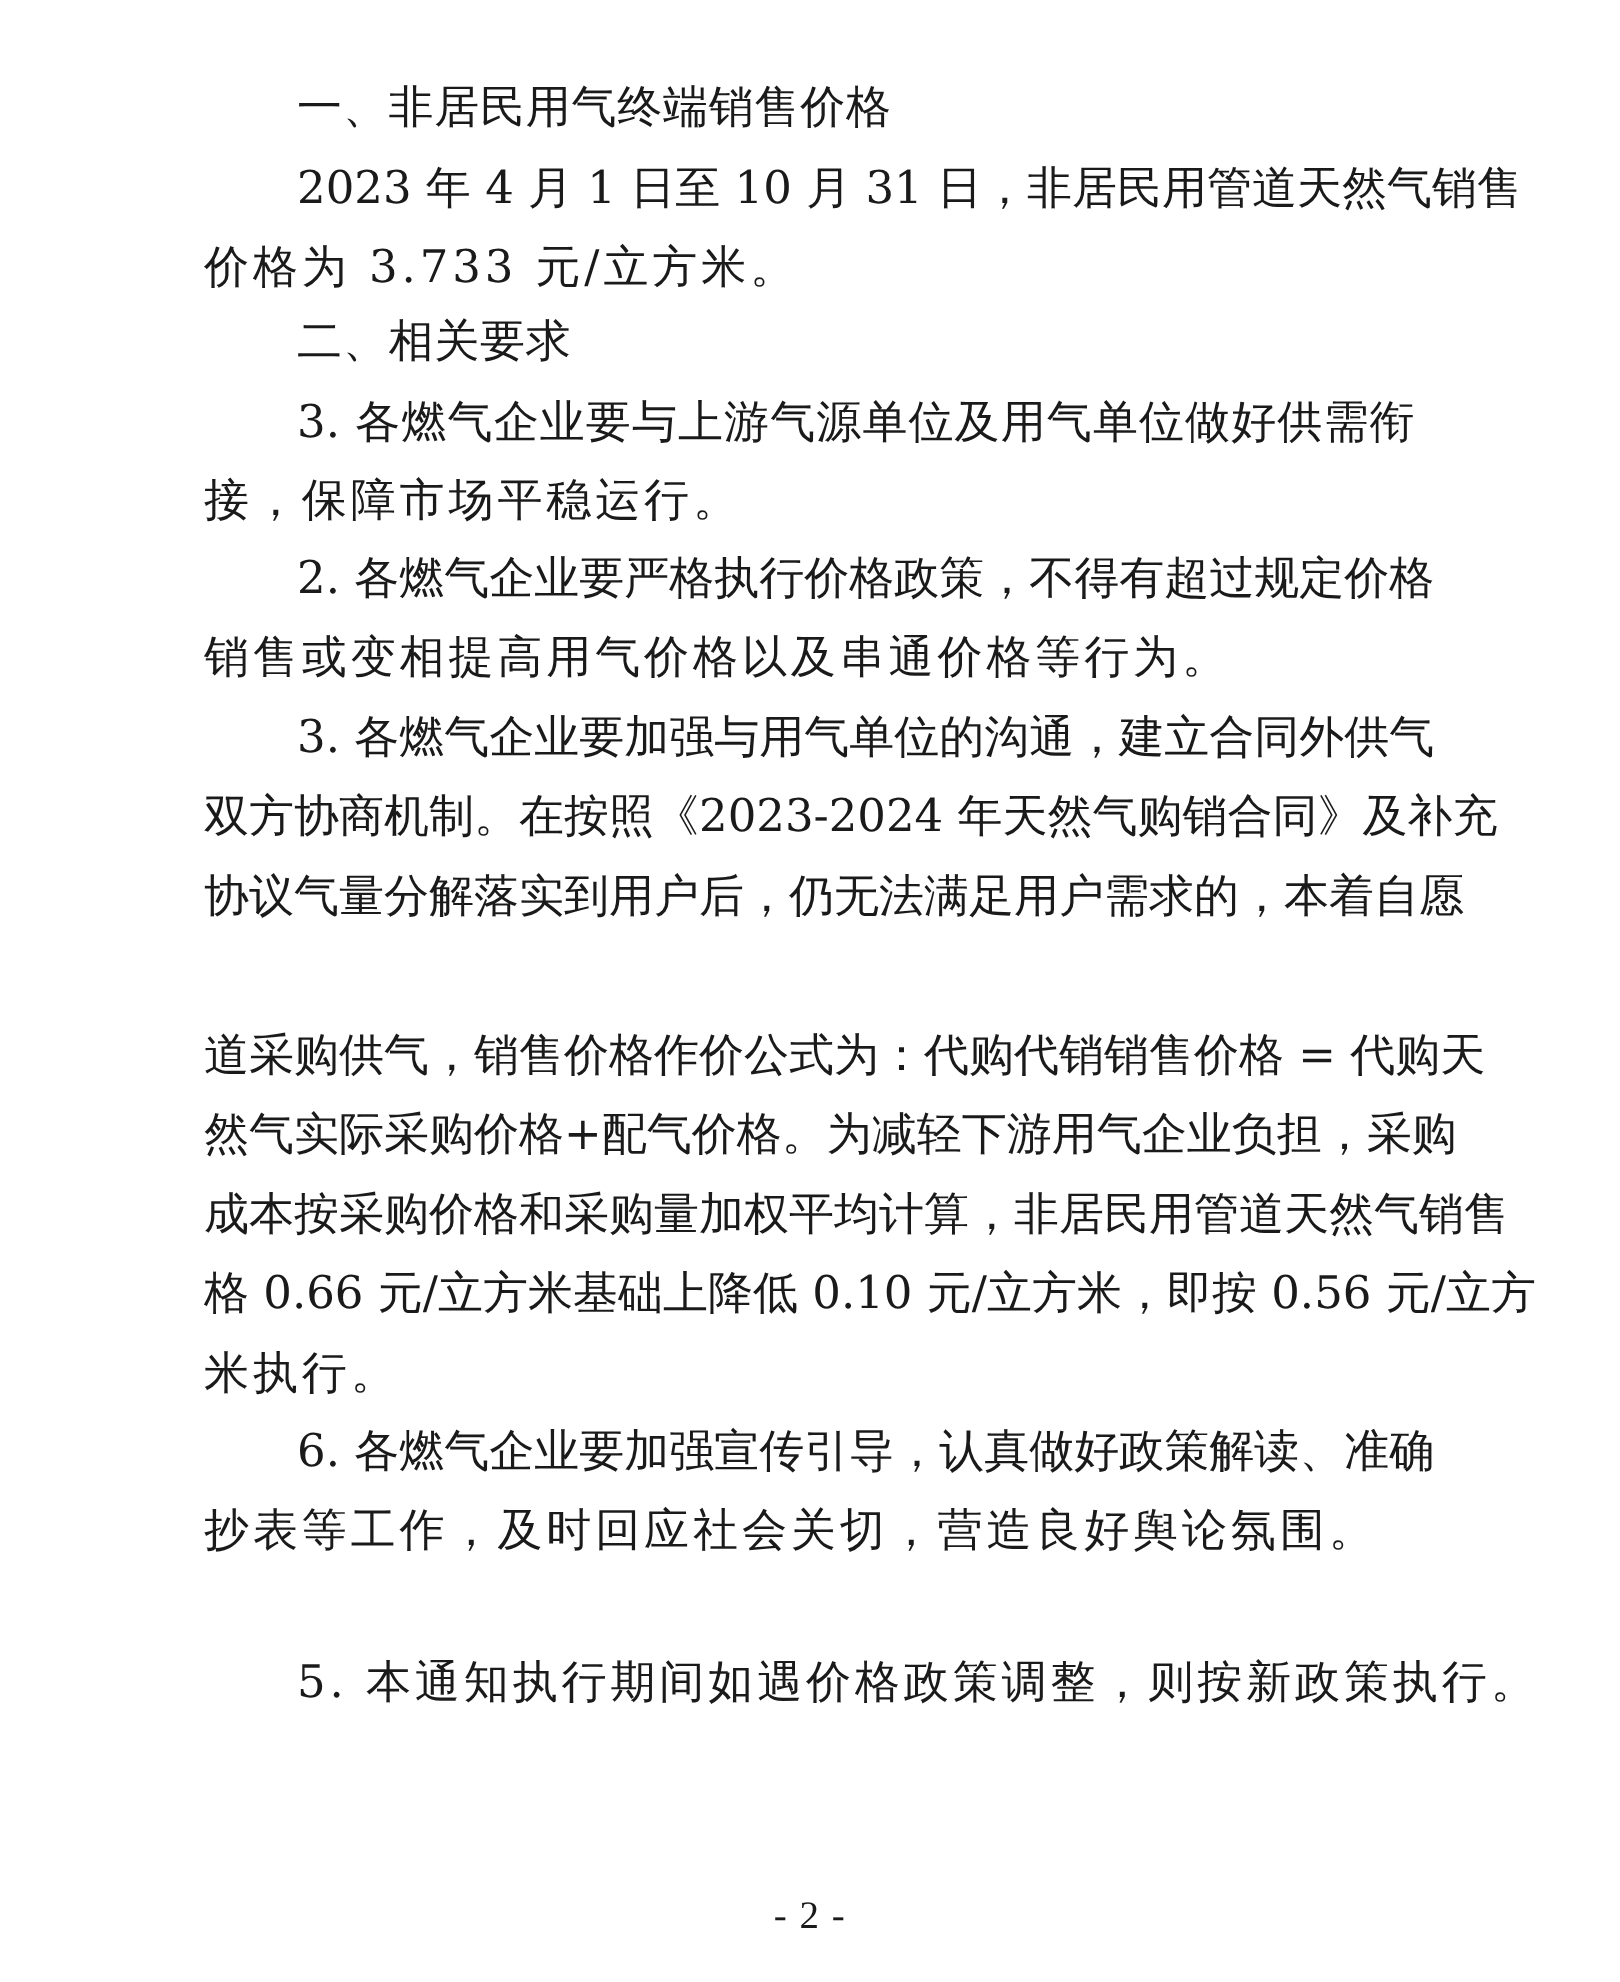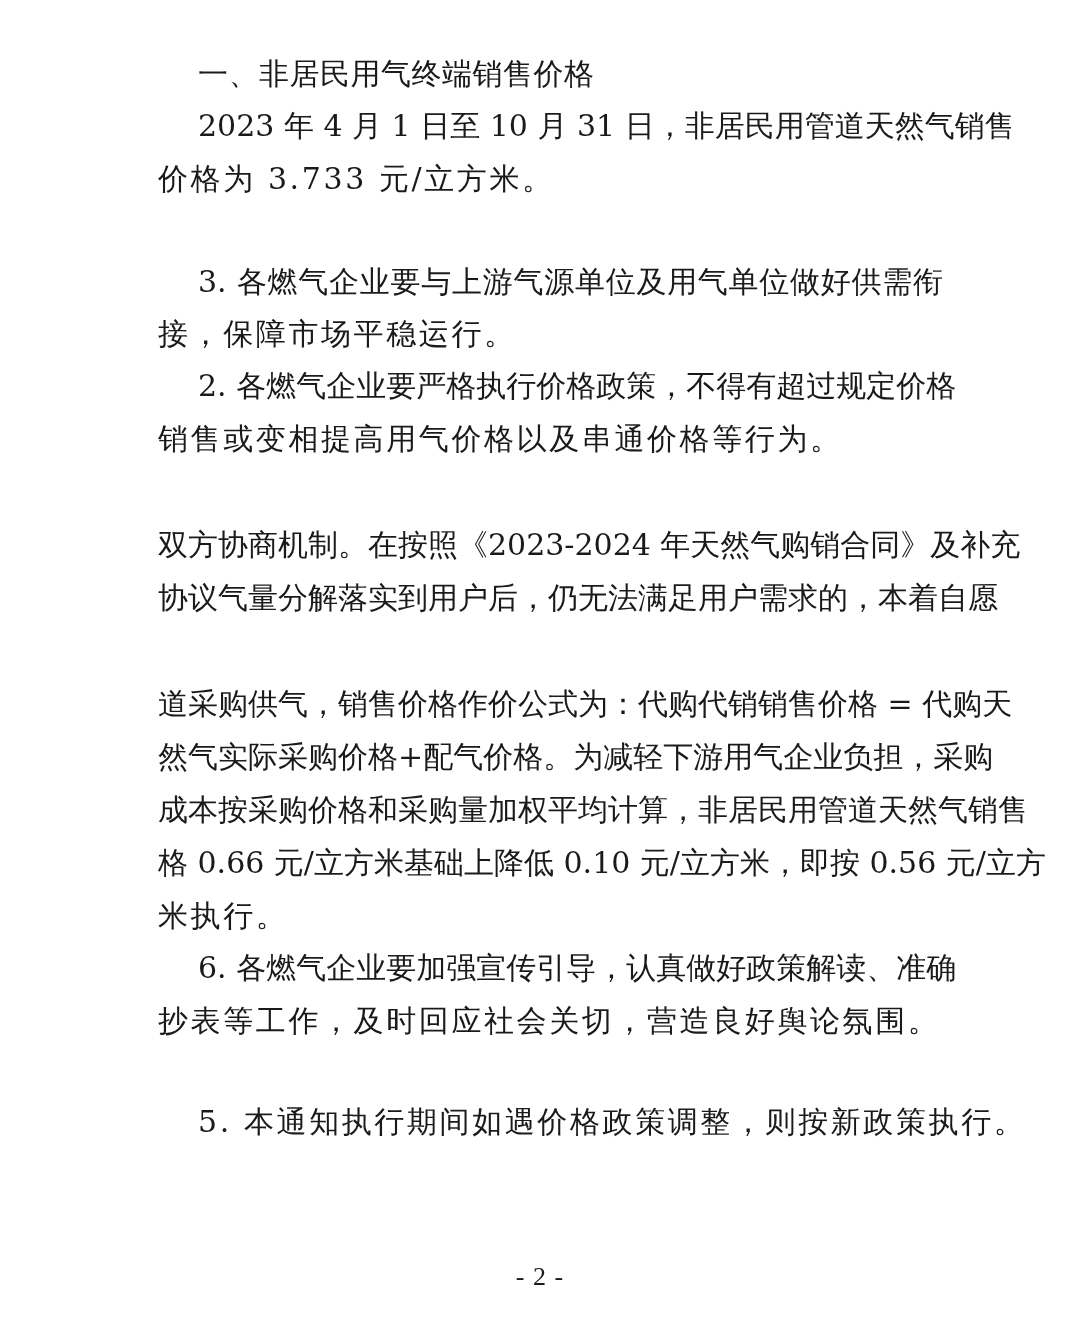--- a/index.html
+++ b/index.html
@@ -17,30 +17,30 @@
     }
     .page {
       position: absolute;
       left: 0;
       top: 0;
       width: 1080px;
       height: 1321px;
     }
     .line {
       position: absolute;
-      left: 158px;
+      left: 136px;
       width: 800px;
       font-size: 30px;
       line-height: 36px;
       white-space: nowrap;
       letter-spacing: 2.6px;
     }
     .indent { left: 198px; width: 745px; }
     .heading {
-      font-family: Liberation Sans, sans-serif;
+      font-family: Liberation Mono, monospace;
       font-weight: normal;
       letter-spacing: 0.5px;
     }
     .justify {
       text-align: justify;
       text-align-last: justify;
       letter-spacing: 0;
     }
     .page-number {
       position: absolute;
@@ -56,27 +56,29 @@
   </style>
 </head>
 <body>
 
 <div class="page">
 
   <div class="line indent heading" style="top:56px;">一、非居民用气终端销售价格</div>
   <div class="line indent justify" style="top:108px;">2023 年 4 月 1 日至 10 月 31 日，非居民用管道天然气销售</div>
   <div class="line" style="top:161px;">价格为 3.733 元/立方米。</div>
 
+  <div class="line indent heading" style="top:212px;">二、相关要求</div>
 
   <div class="line indent justify" style="top:264px;">3. 各燃气企业要与上游气源单位及用气单位做好供需衔</div>
   <div class="line" style="top:316px;">接，保障市场平稳运行。</div>
 
   <div class="line indent justify" style="top:368px;">2. 各燃气企业要严格执行价格政策，不得有超过规定价格</div>
   <div class="line" style="top:421px;">销售或变相提高用气价格以及串通价格等行为。</div>
 
+  <div class="line indent justify" style="top:474px;">3. 各燃气企业要加强与用气单位的沟通，建立合同外供气</div>
   <div class="line justify" style="top:527px;">双方协商机制。在按照《2023-2024 年天然气购销合同》及补充</div>
   <div class="line justify" style="top:580px;">协议气量分解落实到用户后，仍无法满足用户需求的，本着自愿</div>
   <div class="line justify" style="top:686px;">道采购供气，销售价格作价公式为：代购代销销售价格 = 代购天</div>
   <div class="line justify" style="top:739px;">然气实际采购价格+配气价格。为减轻下游用气企业负担，采购</div>
   <div class="line justify" style="top:792px;">成本按采购价格和采购量加权平均计算，非居民用管道天然气销售</div>
   <div class="line justify" style="top:845px;">格 0.66 元/立方米基础上降低 0.10 元/立方米，即按 0.56 元/立方</div>
   <div class="line" style="top:898px;">米执行。</div>
 
   <div class="line indent justify" style="top:950px;">6. 各燃气企业要加强宣传引导，认真做好政策解读、准确</div>
   <div class="line" style="top:1003px;">抄表等工作，及时回应社会关切，营造良好舆论氛围。</div>

